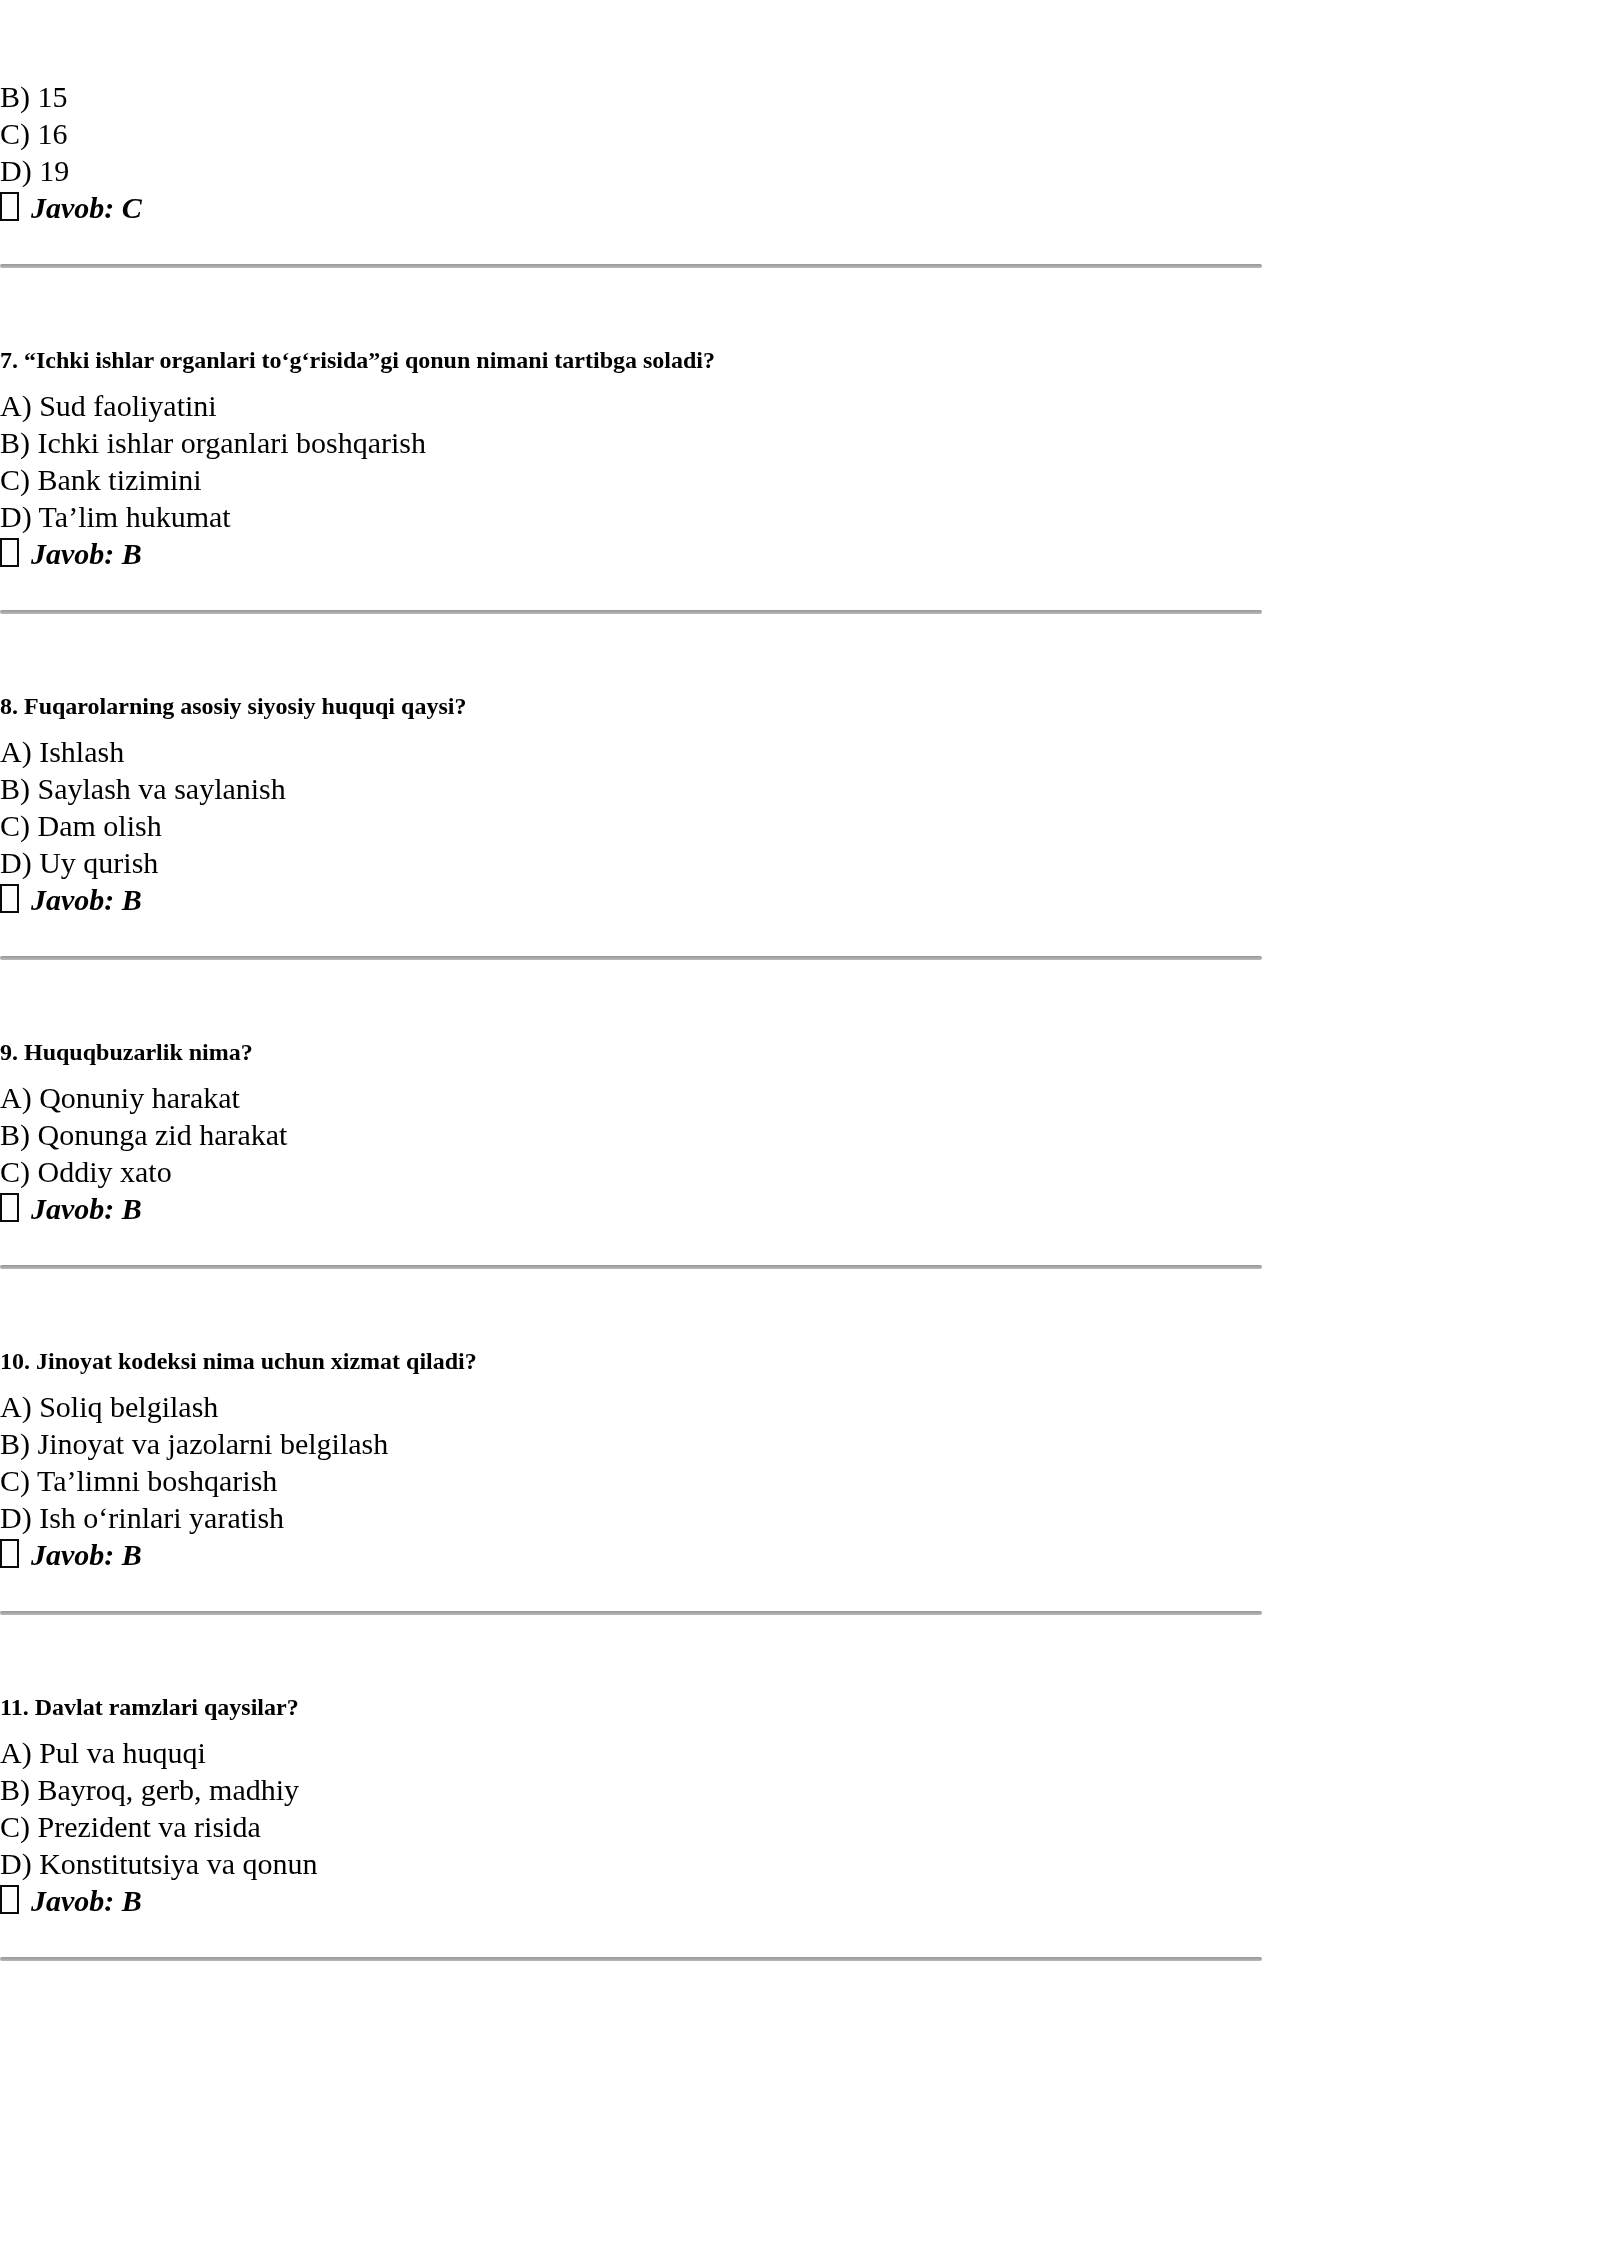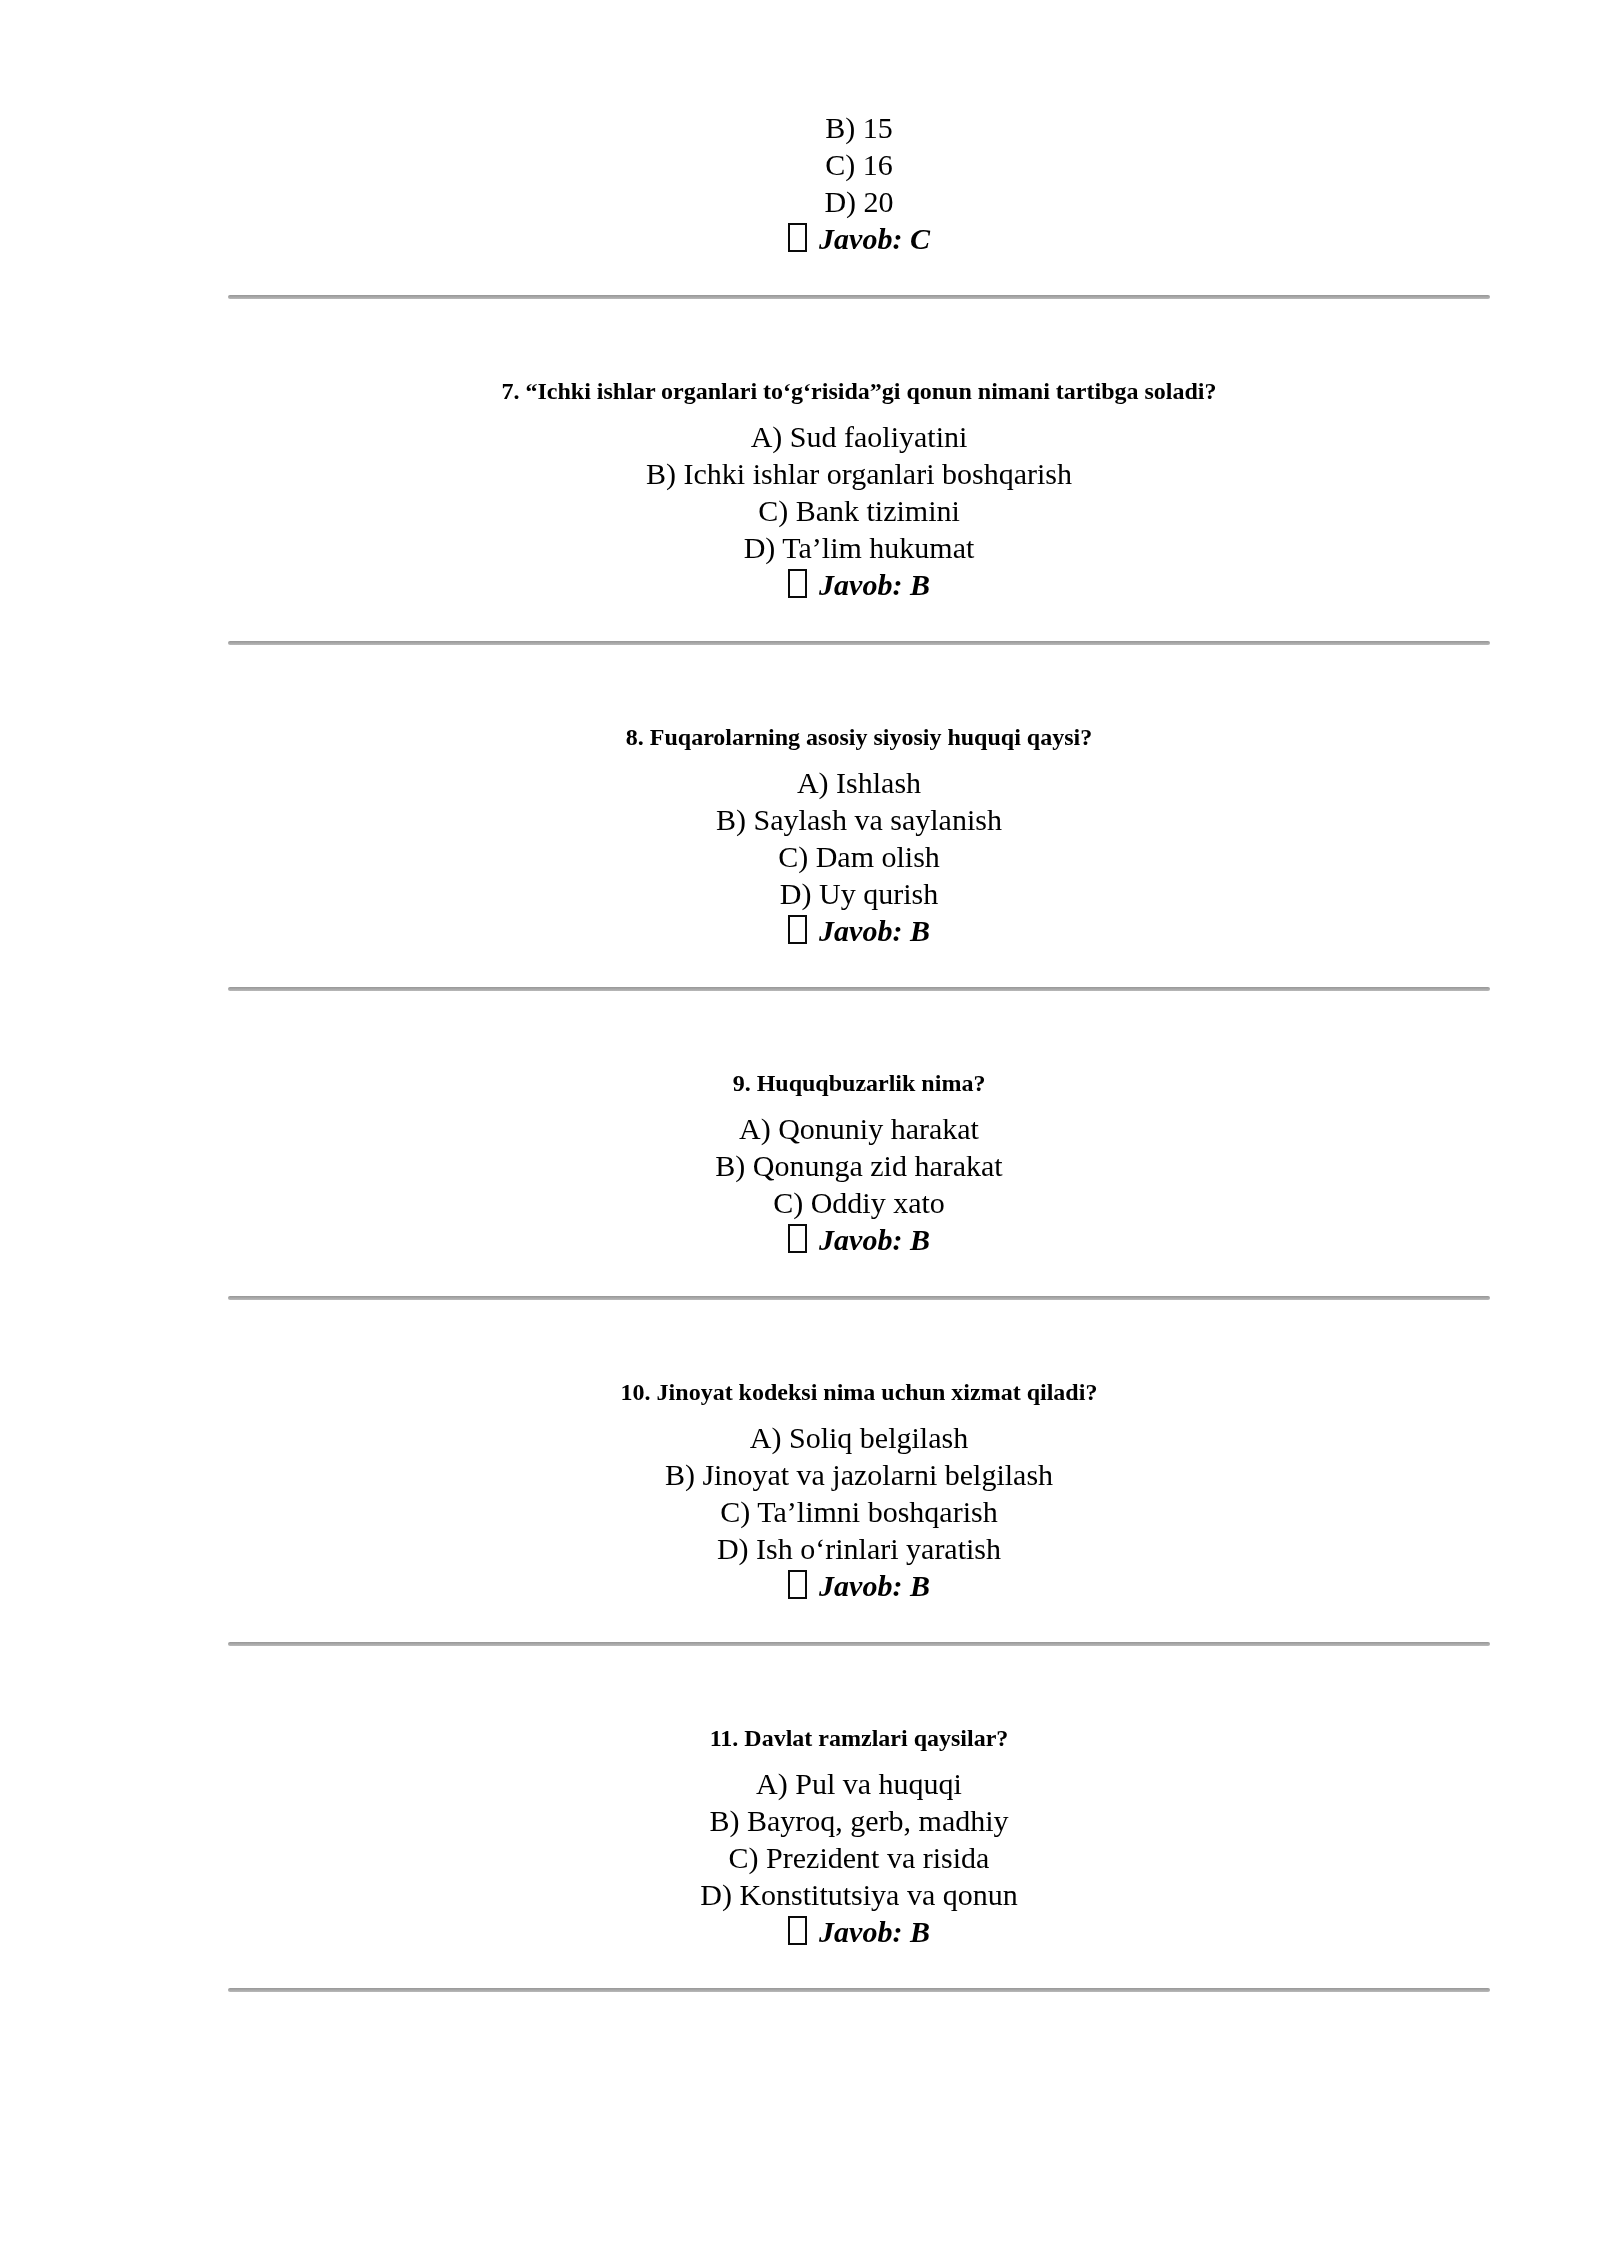--- a/index.html
+++ b/index.html
@@ -8,26 +8,24 @@
     background: #ffffff;
   }
   body {
     width: 1600px;
     height: 2262px;
     font-family: "Liberation Serif", "DejaVu Serif", serif;
     color: #000000;
     overflow: hidden;
   }
   .doc {
-    margin-left: 228px;
     width: 1262px;
-    padding-top: 109px;
+    padding-top: 78px;
     font-size: 30px;
     line-height: 37px;
-    text-align: center;
   }
   .question p, .question h3 {
     margin: 0;
     padding: 0;
   }
   .q-title {
     font-size: 24px;
     font-weight: bold;
     margin: 0 0 8px 0 !important;
   }
@@ -58,21 +56,21 @@
   }
 </style>
 </head>
 <body>
 
 <div class="doc">
 
   <section class="question">
     <p class="option">B) 15</p>
     <p class="option">C) 16</p>
-    <p class="option">D) 20</p>
+    <p class="option">D) 19</p>
     <p class="answer"><span class="tofu"></span><span>Javob: C</span></p>
   </section>
   <hr class="divider">
 
   <section class="question">
     <h3 class="q-title">7. “Ichki ishlar organlari to‘g‘risida”gi qonun nimani tartibga soladi?</h3>
     <p class="option">A) Sud faoliyatini</p>
     <p class="option">B) Ichki ishlar organlari boshqarish</p>
     <p class="option">C) Bank tizimini</p>
     <p class="option">D) Ta’lim hukumat</p>

